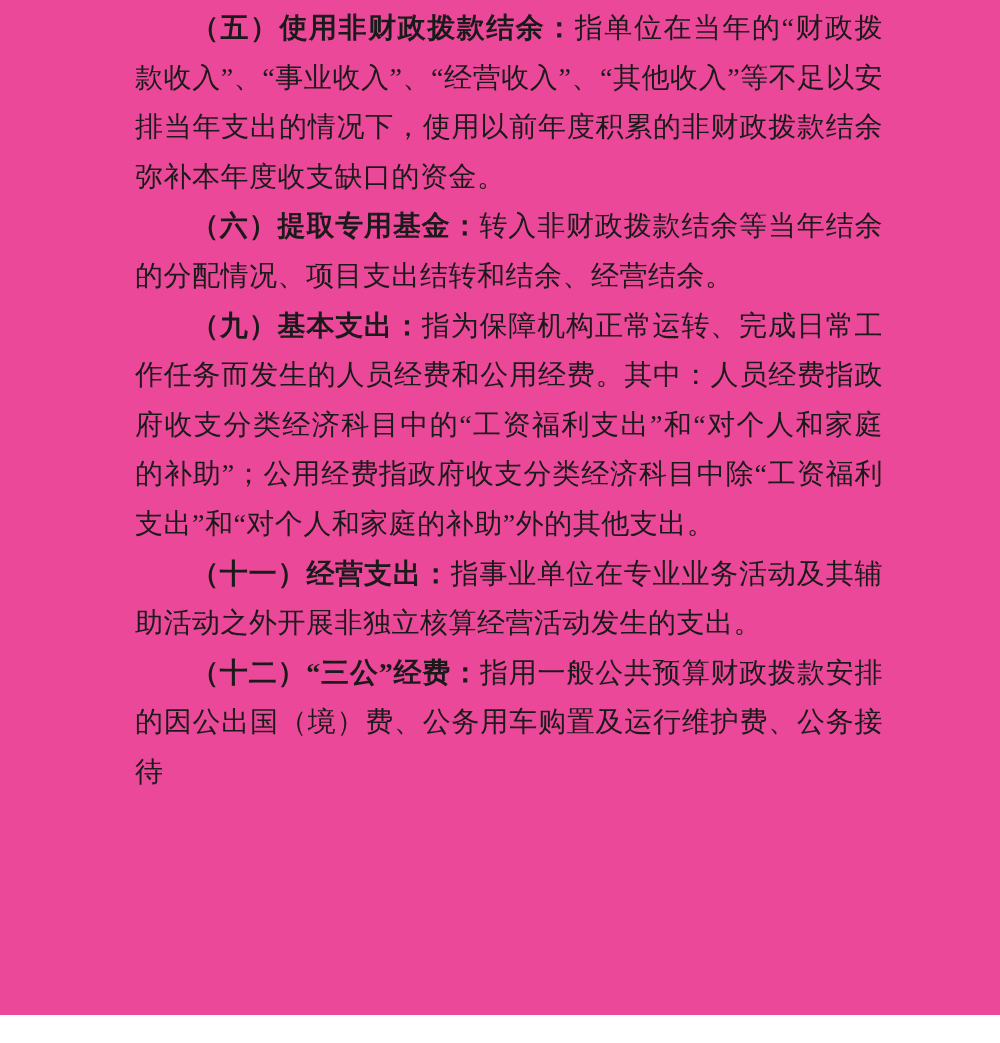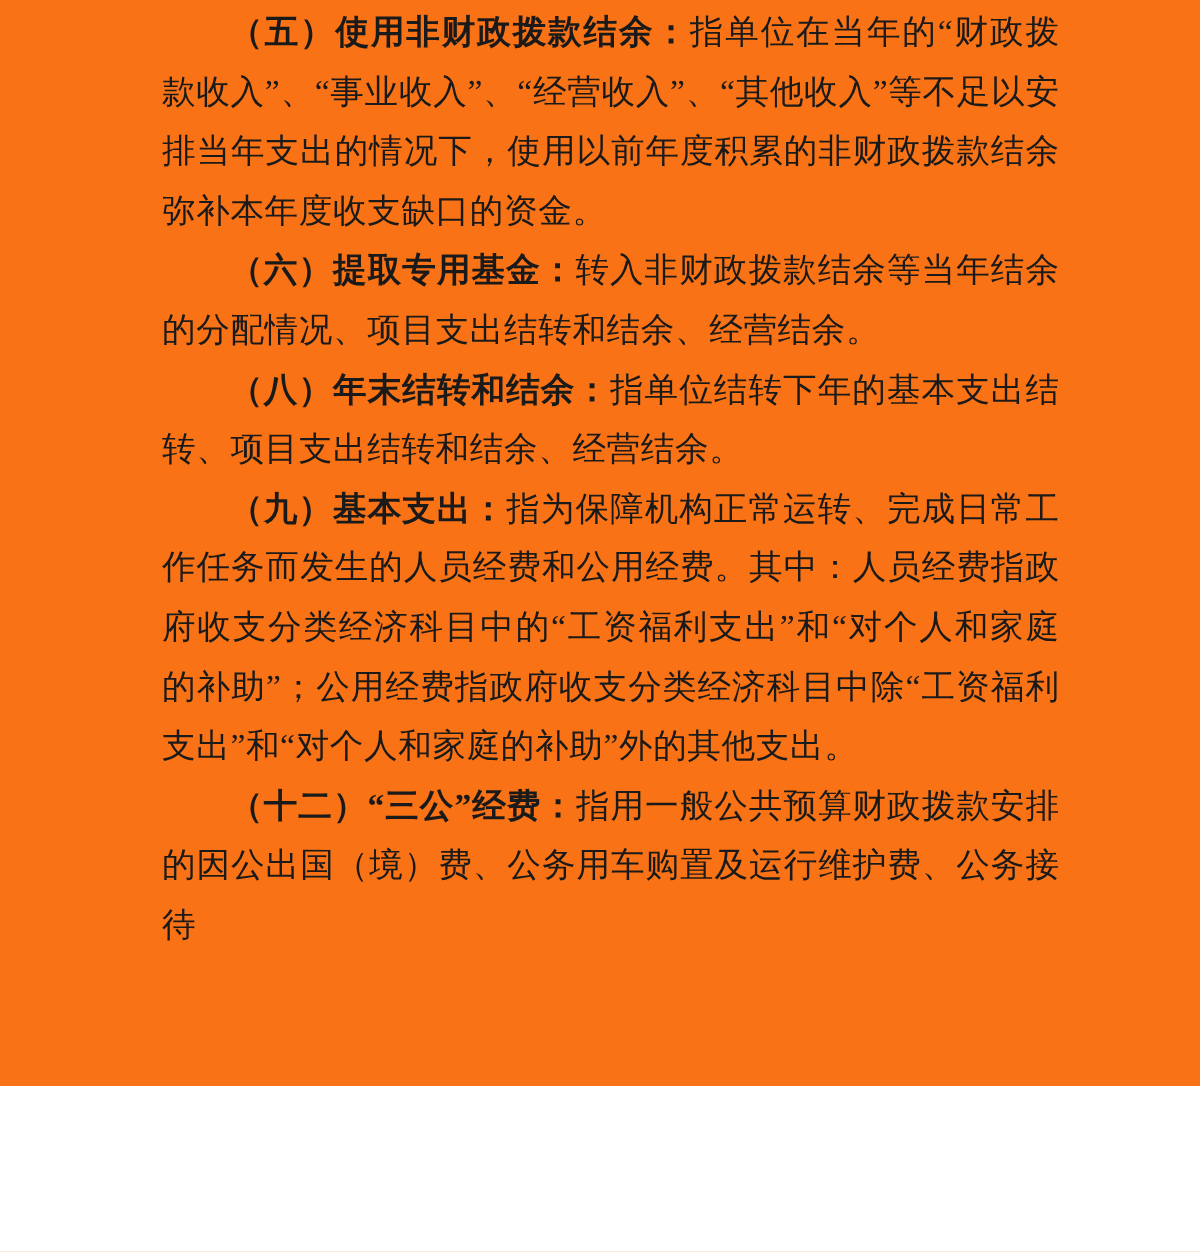--- a/index.html
+++ b/index.html
@@ -8,23 +8,23 @@
     background: #ffffff;
   }
   body {
     width: 1000px;
     height: 1043px;
     overflow: hidden;
   }
   .page {
     box-sizing: border-box;
     width: 1000px;
-    height: 905px;
+    height: 1015px;
     padding: 3px 117px 0 135px;
-    background: #f97316;
+    background: #ec4899;
   }
   p.para {
     margin: 0;
     padding: 0;
     text-indent: 2em;
     font-family: "Liberation Serif", "DejaVu Serif", serif;
     font-size: 28px;
     line-height: 49.6px;
     color: #1a1a1a;
     text-align: justify;
@@ -41,21 +41,21 @@
 </head>
 <body>
 
 <div class="page">
 
   <p class="para"><span class="term">（五）使用非财政拨款结余：</span><span class="definition">指单位在当年的“财政拨款收入”、“事业收入”、“经营收入”、“其他收入”等不足以安排当年支出的情况下，使用以前年度积累的非财政拨款结余弥补本年度收支缺口的资金。</span></p>
 
   <p class="para"><span class="term">（六）提取专用基金：</span><span class="definition">转入非财政拨款结余等当年结余的分配情况、项目支出结转和结余、经营结余。</span></p>
 
 
-  <p class="para"><span class="term">（八）年末结转和结余：</span><span class="definition">指单位结转下年的基本支出结转、项目支出结转和结余、经营结余。</span></p>
 
   <p class="para"><span class="term">（九）基本支出：</span><span class="definition">指为保障机构正常运转、完成日常工作任务而发生的人员经费和公用经费。其中：人员经费指政府收支分类经济科目中的“工资福利支出”和“对个人和家庭的补助”；公用经费指政府收支分类经济科目中除“工资福利支出”和“对个人和家庭的补助”外的其他支出。</span></p>
 
 
+  <p class="para"><span class="term">（十一）经营支出：</span><span class="definition">指事业单位在专业业务活动及其辅助活动之外开展非独立核算经营活动发生的支出。</span></p>
 
   <p class="para"><span class="term">（十二）“三公”经费：</span><span class="definition">指用一般公共预算财政拨款安排的因公出国（境）费、公务用车购置及运行维护费、公务接待</span></p>
 
 </div>
 
 </body></html>

